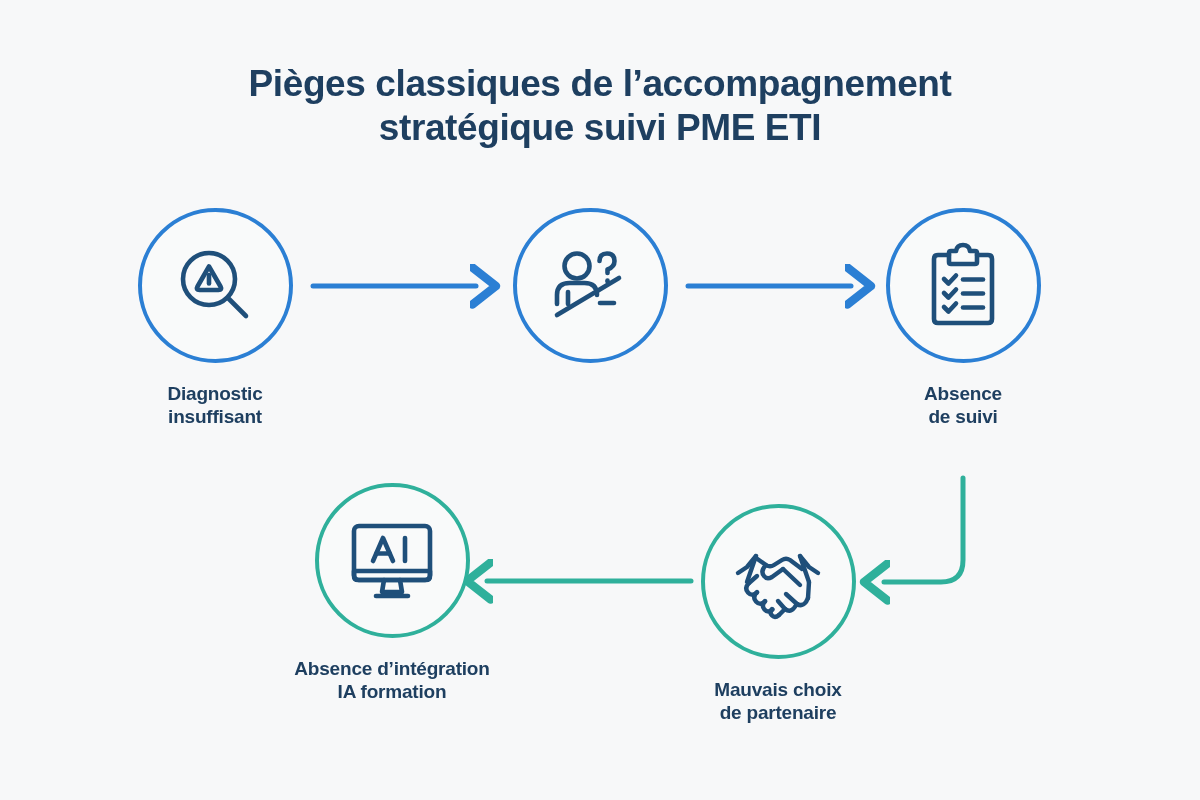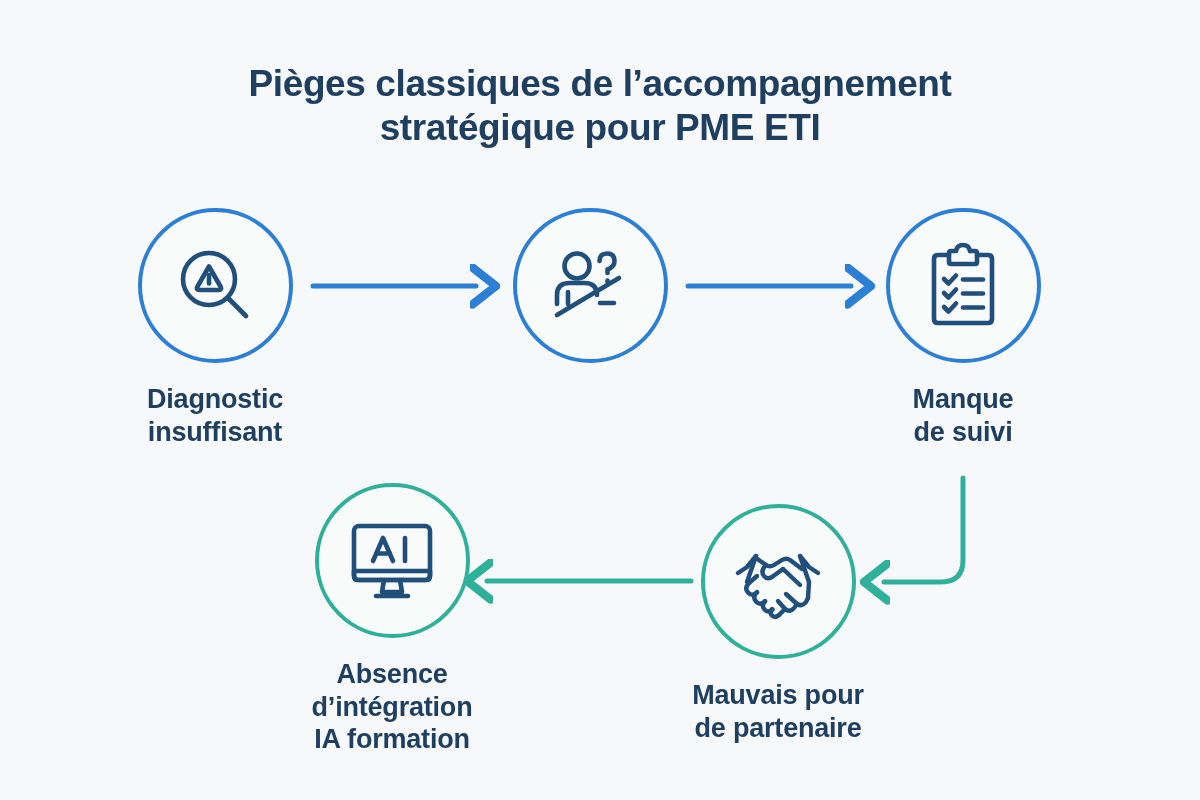--- a/index.html
+++ b/index.html
@@ -66,34 +66,34 @@
     align-items: center;
     justify-content: center;
   }
   .circle.teal { border-color: #2fb09b; }
   .circle svg { display: block; }
 
   .node-label {
     margin-top: 20px;
     color: #1e3f60;
     font-weight: bold;
-    font-size: 27px;
+    font-size: 19px;
     line-height: 1.21;
     letter-spacing: -0.2px;
     white-space: pre-line;
   }
 </style>
 </head>
 <body>
 
 <div id="canvas">
 
   <div class="title-block">
     <span class="title-line">Pièges classiques de l’accompagnement</span>
-    <span class="title-line">stratégique pour PME ETI</span>
+    <span class="title-line">stratégique suivi PME ETI</span>
   </div>
 
   <svg id="connectors" viewBox="0 0 1200 800">
     <defs>
       <marker id="mk-blue-r" markerWidth="9" markerHeight="9" refX="1.2" refY="4.5" orient="auto">
         <path d="M0.5,0.8 L5.2,4.5 L0.5,8.2" fill="none" stroke="#2b7fd4" stroke-width="1.7" stroke-linecap="round" stroke-linejoin="round"></path>
       </marker>
       <marker id="mk-teal-l" markerWidth="9" markerHeight="9" refX="1.2" refY="4.5" orient="auto">
         <path d="M0.5,0.8 L5.2,4.5 L0.5,8.2" fill="none" stroke="#2fb09b" stroke-width="1.7" stroke-linecap="round" stroke-linejoin="round"></path>
       </marker>
@@ -155,21 +155,21 @@
           <path d="M34,11 L39,11 Q40,5 46,5 Q52,5 53,11 L58,11 Q60,11 60,13 L60,22 Q60,24 58,24 L34,24 Q32,24 32,22 L32,13 Q32,11 34,11 Z"></path>
           <polyline points="27,39 31.5,43.5 39,35.5"></polyline>
           <line x1="46" y1="39.5" x2="66" y2="39.5"></line>
           <polyline points="27,53 31.5,57.5 39,49.5"></polyline>
           <line x1="46" y1="53.5" x2="66" y2="53.5"></line>
           <polyline points="27,67 31.5,71.5 39,63.5"></polyline>
           <line x1="46" y1="67.5" x2="66" y2="67.5"></line>
         </svg>
       </span>
     </div>
-    <div class="node-label">Manque
+    <div class="node-label">Absence
 de suivi</div>
   </div>
 
   <div class="node" style="left:778px; top:484px;">
     <div class="circle teal">
       <span>
         <svg width="96" height="96" viewBox="0 0 96 96" fill="none" stroke="#1f4f7a" stroke-width="4.4" stroke-linecap="round" stroke-linejoin="round">
           <path d="M8,39 L17,33 L26,22"></path>
           <path d="M88,39 L79,33 L70,22"></path>
           <path d="M26,22 L17,48"></path>
@@ -184,21 +184,21 @@
           <path d="M19,49 L27,42"></path>
           <path d="M49,81 L55,75"></path>
           <path d="M55,75 Q60,79 64,74 L67,70"></path>
           <path d="M67,70 Q72,73 76,68 L78,64"></path>
           <path d="M78,64 L79,48"></path>
           <path d="M56,60 L67,70"></path>
           <path d="M48,67 L55,75"></path>
         </svg>
       </span>
     </div>
-    <div class="node-label">Mauvais pour
+    <div class="node-label">Mauvais choix
 de partenaire</div>
   </div>
 
   <div class="node" style="left:392px; top:463px;">
     <div class="circle teal">
       <span>
         <svg width="94" height="94" viewBox="0 0 94 94" fill="none" stroke="#1f4f7a" stroke-width="4.6" stroke-linecap="round" stroke-linejoin="round">
           <rect x="9" y="12" width="76" height="54" rx="5"></rect>
           <path d="M9,57 L85,57 L85,62 Q85,66 81,66 L13,66 Q9,66 9,62 Z"></path>
           <path d="M39,66 L37,78 L57,78 L55,66"></path>

